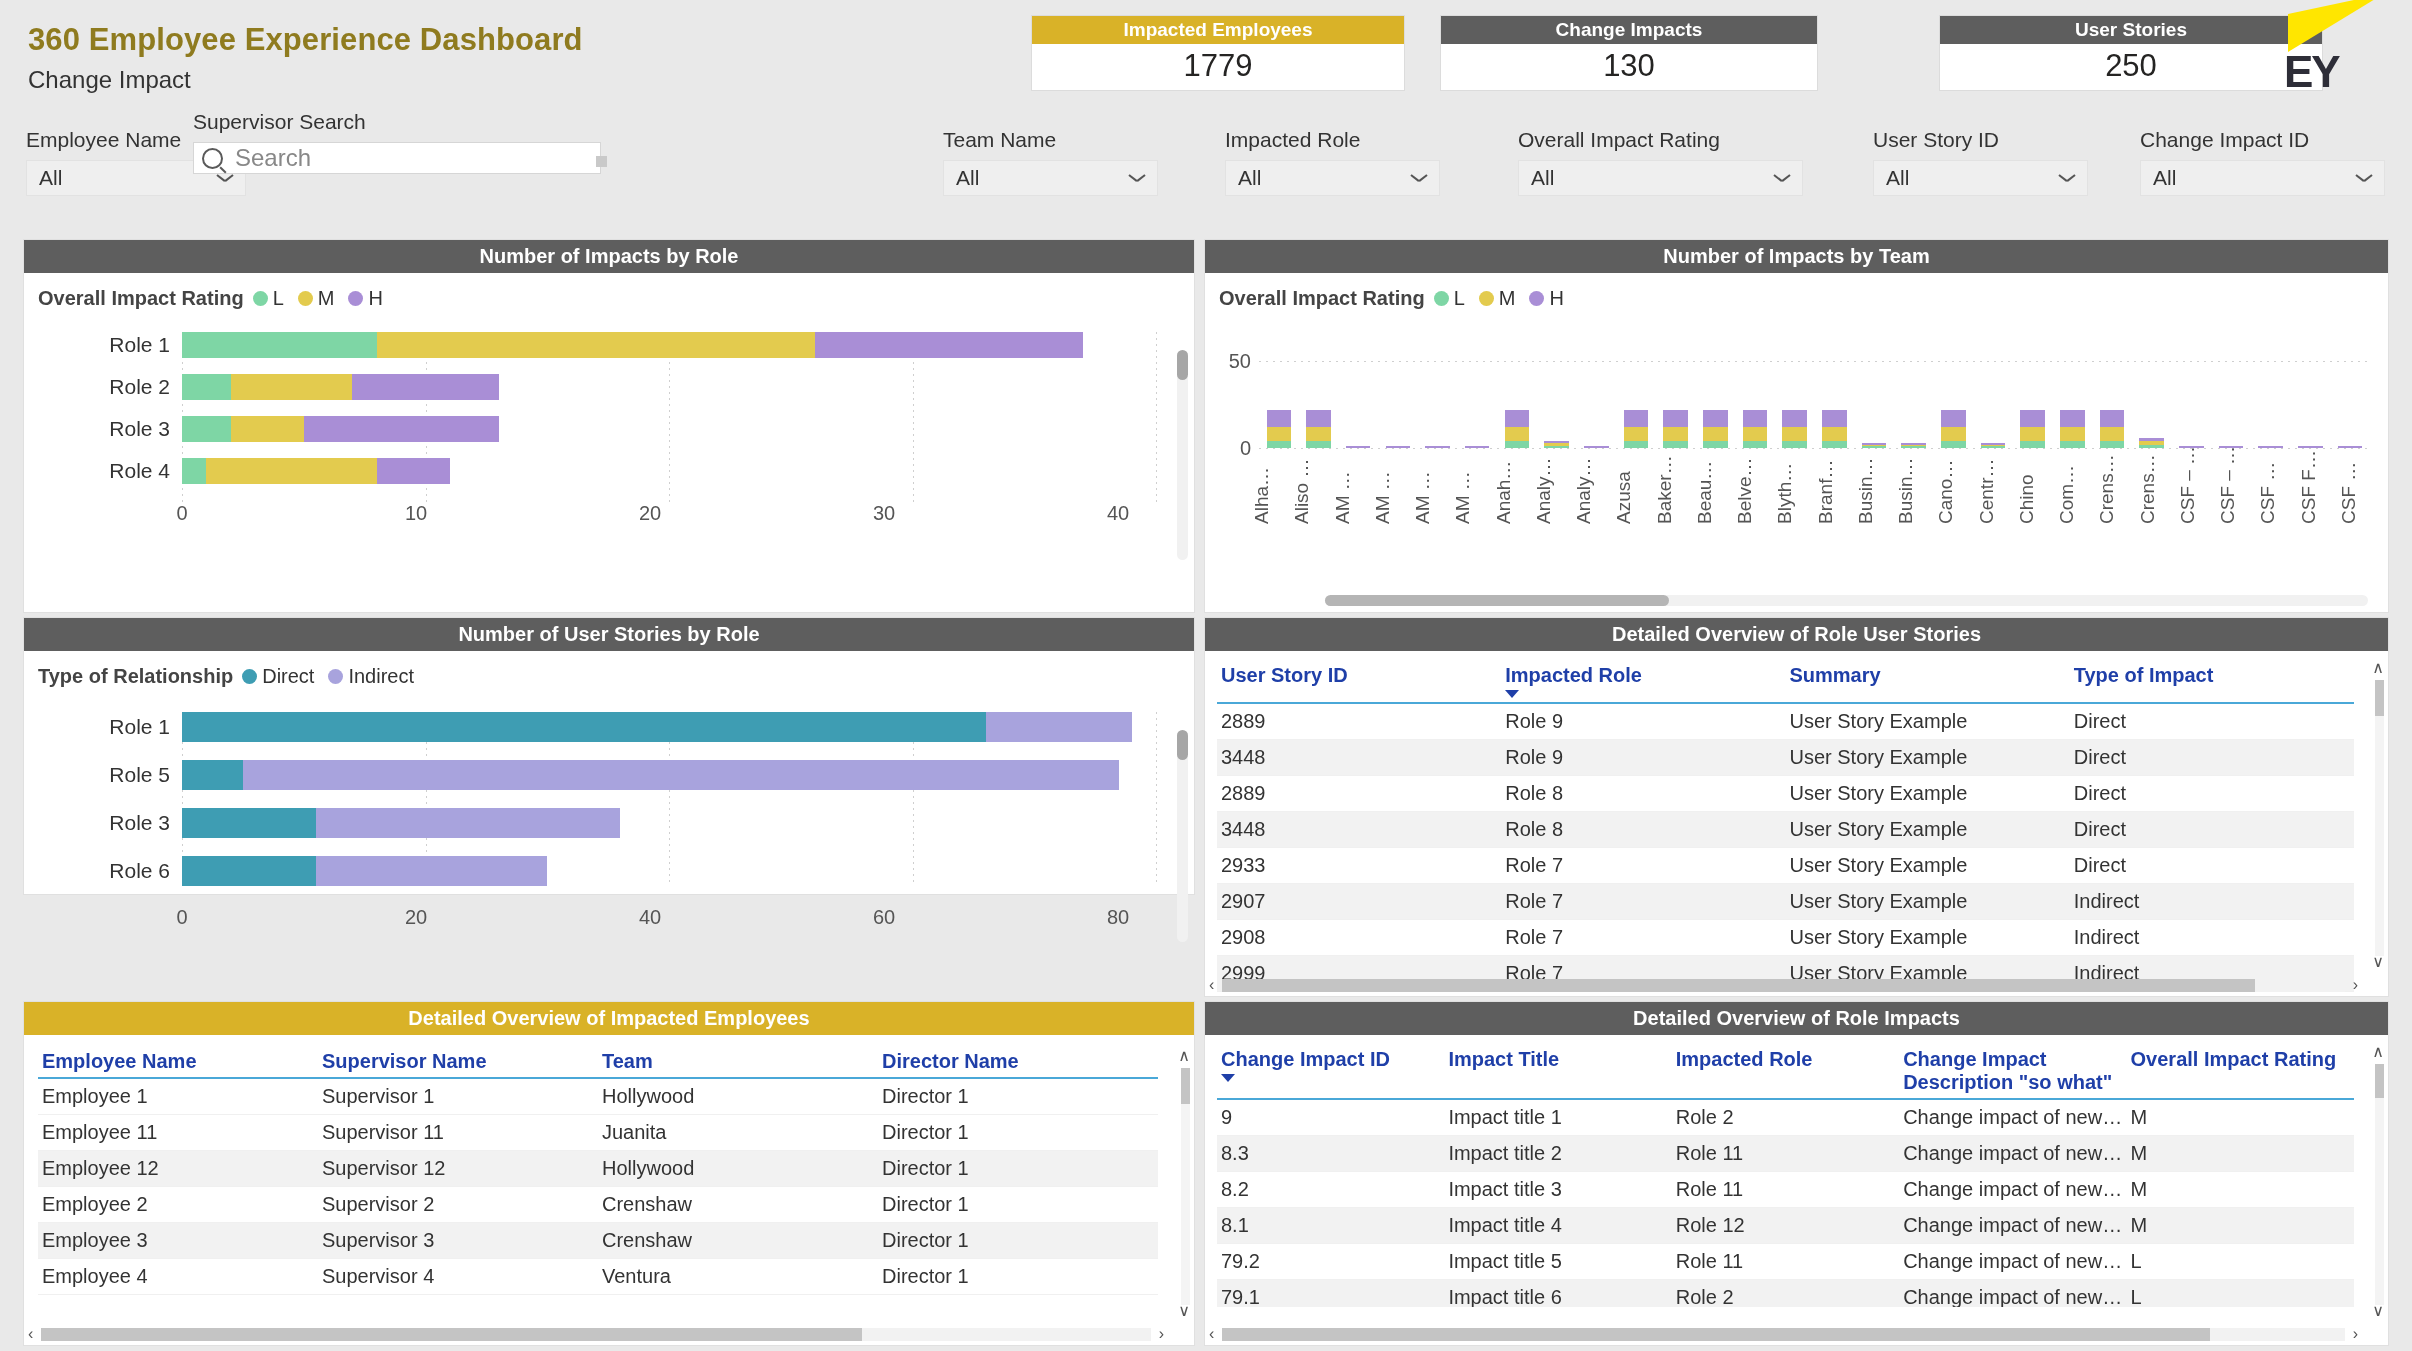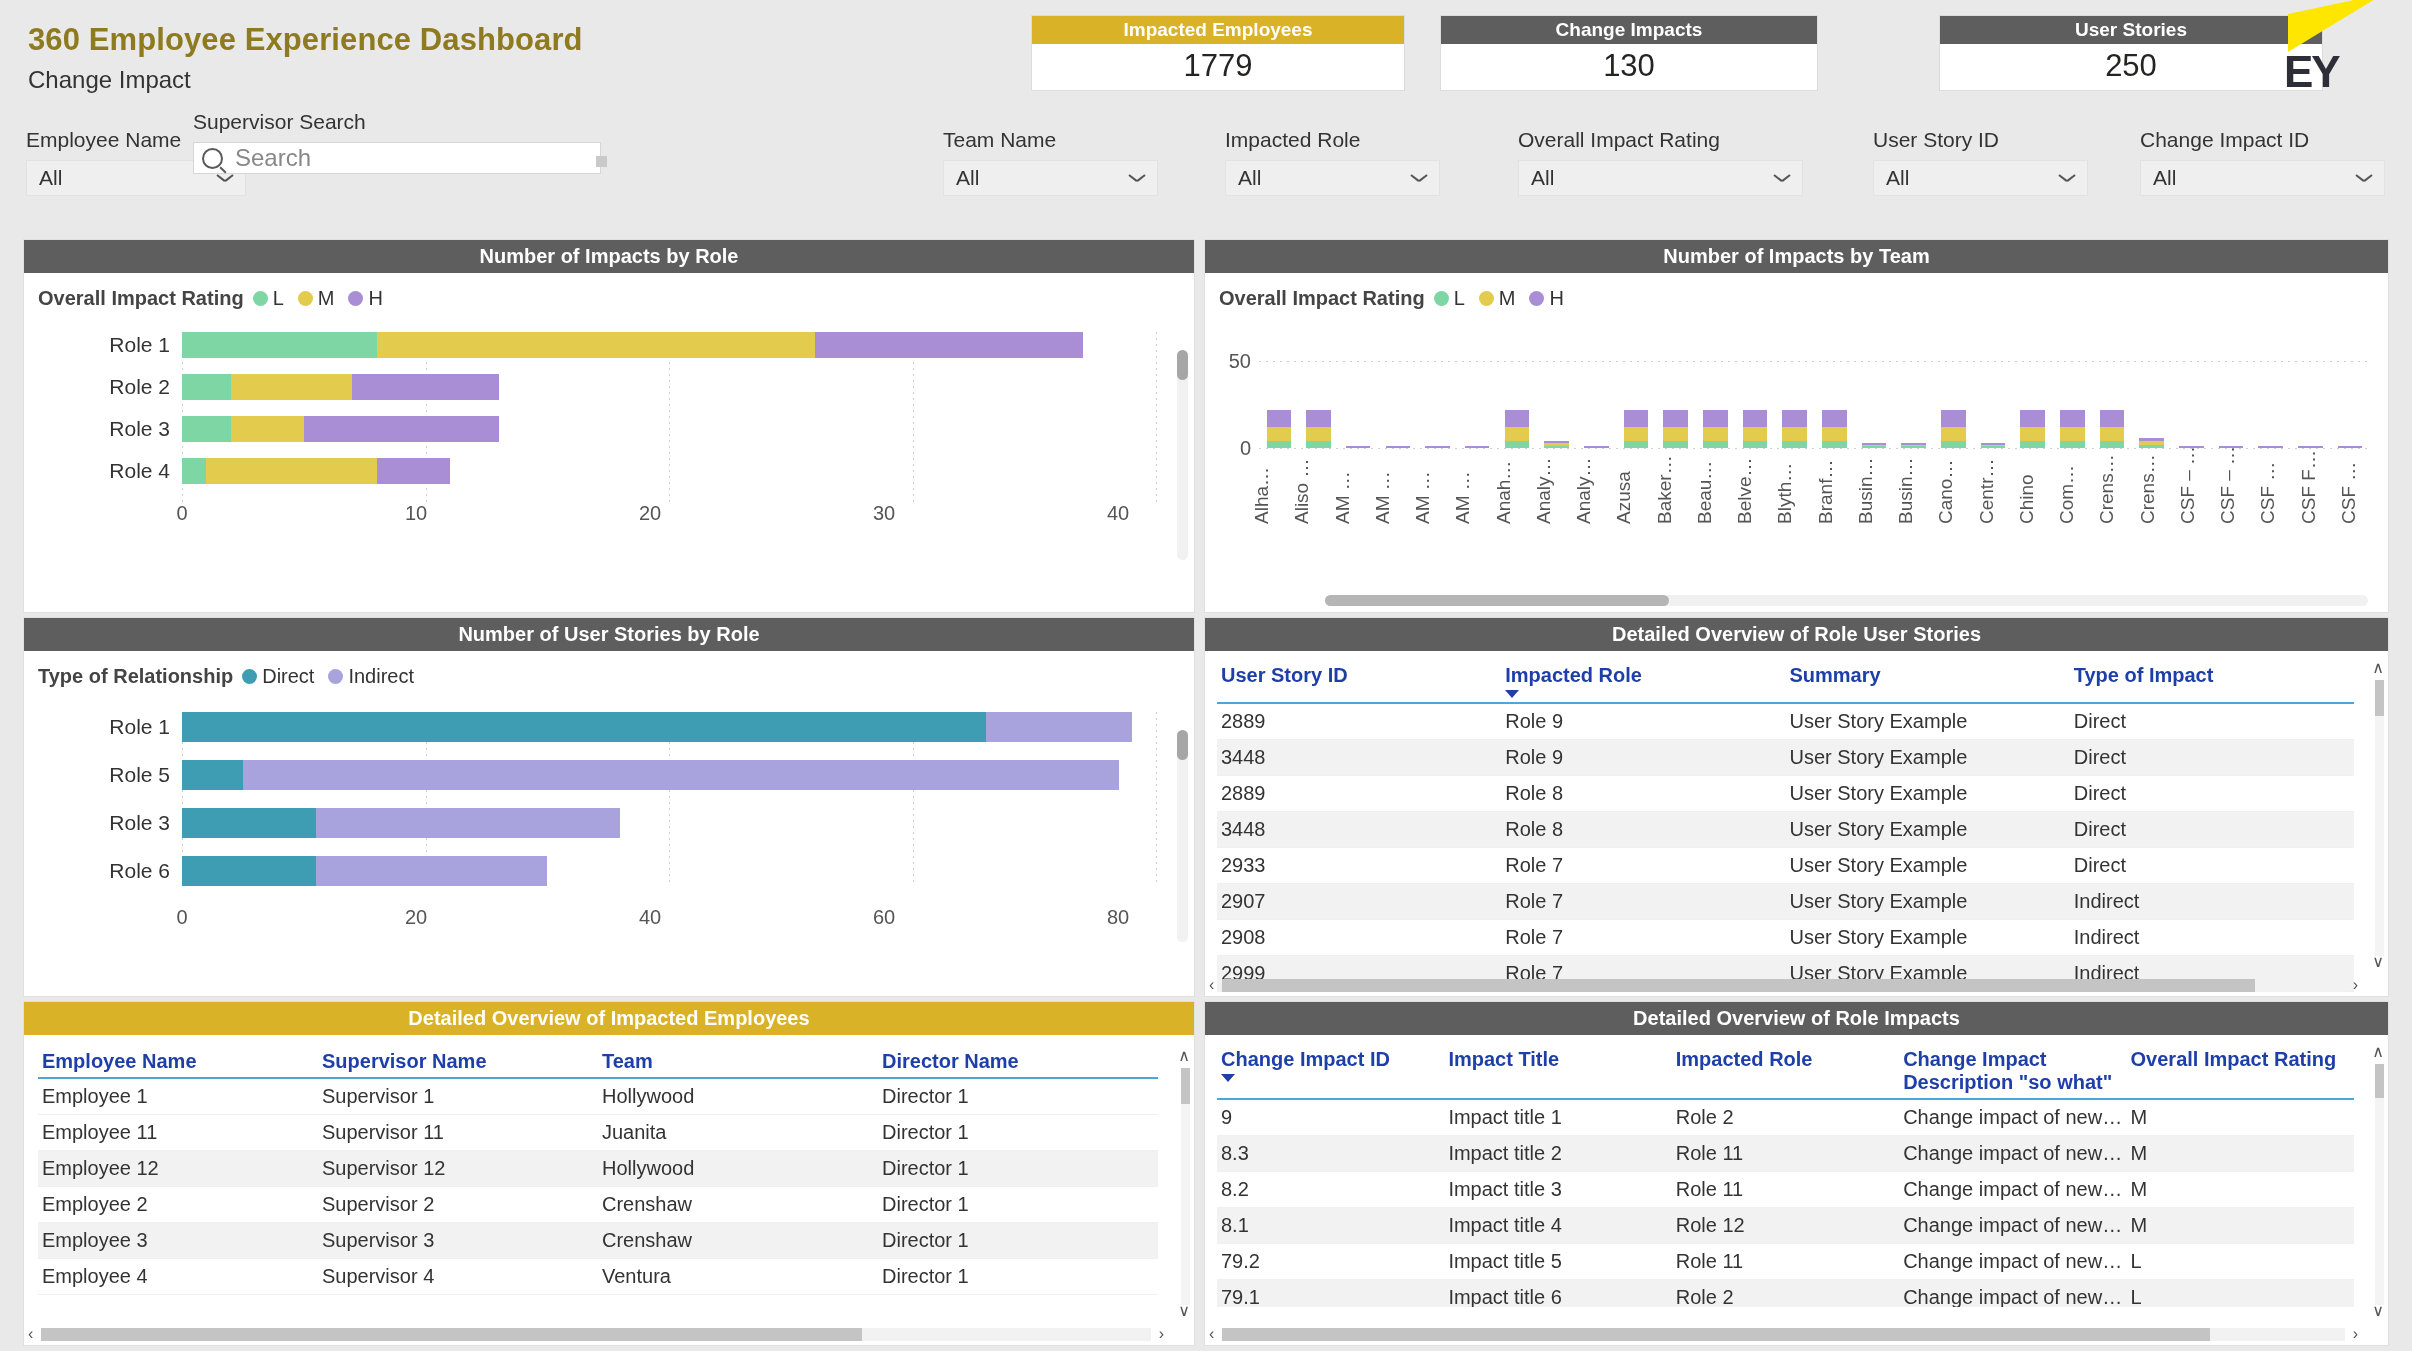--- a/index.html
+++ b/index.html
@@ -492,21 +492,21 @@
         <span>CSF – …</span>
         <span>CSF …</span>
         <span>CSF F…</span>
         <span>CSF …</span>
       </div>
     <div class="hscroll" style="left:120px;right:20px;bottom:6px;">
         <i style="left:0;width:33%;"></i>
       </div>
   </div>
 
-  <div class="panel" style="left:24px;top:618px;width:1170px;height:378px;">
+  <div class="panel" style="left:24px;top:618px;width:1170px;height:276px;">
     <div class="panel-hd">Number of User Stories by Role</div>
     <div class="legend">
       <span>Type of Relationship</span>
       <span class="lg-items">
         <span class="lg-i">
           <i class="dot" style="background:#3e9db3"></i>
           <em style="font-style:normal">Direct</em>
         </span>
         <span class="lg-i">
           <i class="dot" style="background:#a8a3dd"></i>

